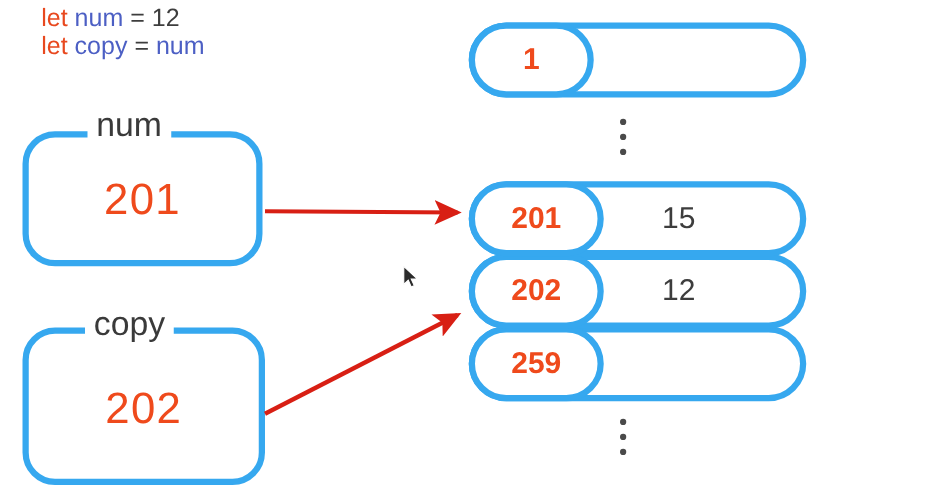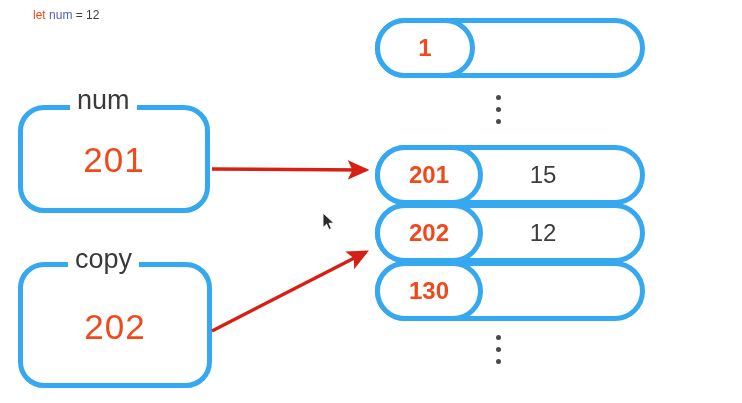--- a/index.html
+++ b/index.html
@@ -8,21 +8,21 @@
     background:#ffffff;
     font-family:"Liberation Sans", sans-serif;
     overflow:hidden;
     position:relative;
   }
   #stage{position:absolute;left:0;top:0;width:742px;height:403px;}
 
   
   .code-block{
     position:absolute;left:33px;top:4px;
-    font-size:12px;line-height:22px;
+    font-size:20px;line-height:22px;
     white-space:nowrap;
   }
   .code-line{height:22px;}
   .kw{color:#e8491f;}
   .var{color:#4c5fc4;}
   .op,.num-lit{color:#3d3d3d;}
 
   
   .varbox{
     position:absolute;
@@ -126,39 +126,45 @@
 
 <div id="stage">
 
   <div class="code-block">
     <div class="code-line">
       <span class="kw">let</span>
       <span class="var">num</span>
       <span class="op">=</span>
       <span class="num-lit">12</span>
     </div>
+    <div class="code-line">
+      <span class="kw">let</span>
+      <span class="var">copy</span>
+      <span class="op">=</span>
+      <span class="var">num</span>
+    </div>
   </div>
 
   <div class="varlabel" id="label-num">num</div>
   <div class="varbox" id="box-num">
     <div class="val">201</div>
   </div>
 
   <div class="varlabel" id="label-copy">copy</div>
   <div class="varbox" id="box-copy">
     <div class="val">202</div>
   </div>
 
   <div class="memrow" id="row-1">
     <div class="addr">1</div>
     <div class="cellval"></div>
   </div>
 
   <div class="memrow" id="row-203">
-    <div class="addr">130</div>
+    <div class="addr">259</div>
     <div class="cellval"></div>
   </div>
 
   <div class="memrow" id="row-202">
     <div class="addr">202</div>
     <div class="cellval">12</div>
   </div>
 
   <div class="memrow" id="row-201">
     <div class="addr">201</div>

